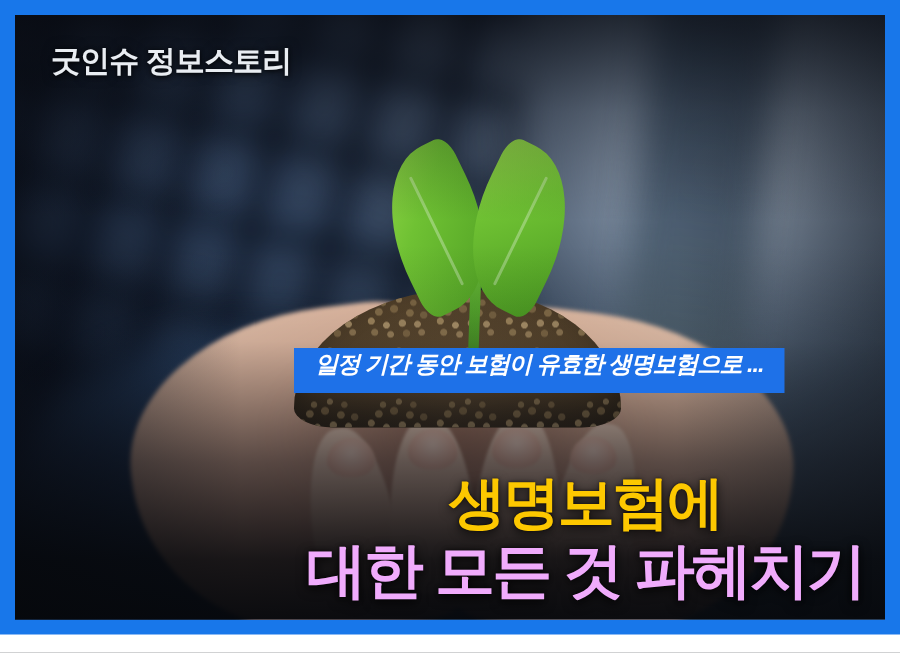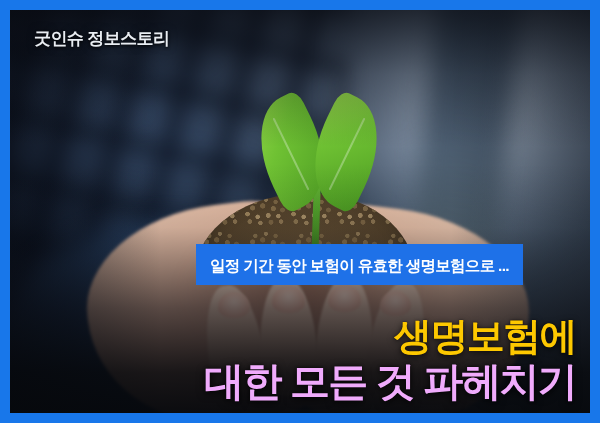--- a/index.html
+++ b/index.html
@@ -194,61 +194,63 @@
       linear-gradient(90deg, rgba(6,8,14,0.60) 0%, rgba(6,8,14,0.0) 26%),
       linear-gradient(270deg, rgba(6,8,14,0.45) 0%, rgba(6,8,14,0.0) 24%);
     pointer-events: none;
   }
 
   
   .logo {
     position: absolute;
     left: 24px;
     top: 17px;
-    font-size: 17px;
+    font-size: 20px;
     font-weight: 700;
     letter-spacing: -0.6px;
     color: #e9edf2;
     text-shadow: 0 1px 3px rgba(0,0,0,0.85), 0 0 8px rgba(0,0,0,0.6);
     white-space: nowrap;
     z-index: 8;
   }
 
   
   .caption-bar {
     position: absolute;
     left: 186px;
-    top: 234px;
-    padding: 12px 14px 8px 14px;
+    top: 222px;
+    padding: 1px 14px 8px 14px;
     background: #1e71e8;
     color: #ffffff;
     font-size: 15.5px;
     font-weight: 700;
     letter-spacing: -0.7px;
     white-space: nowrap;
     z-index: 9;
+    font-style: italic;
   }
 
   
   .headline {
     position: absolute;
     right: 14px;
     bottom: 12px;
     text-align: right;
     z-index: 9;
     line-height: 1.0;
   }
   .headline-yellow {
     display: block;
     font-size: 38px;
     font-weight: 800;
     letter-spacing: -1.6px;
     color: #fdc800;
     text-shadow: 0 2px 7px rgba(0,0,0,0.80), 0 0 2px rgba(0,0,0,0.6);
     white-space: nowrap;
+    text-align: center;
   }
   .headline-white {
     display: block;
     margin-top: 6px;
     font-size: 40px;
     font-weight: 800;
     letter-spacing: -1.8px;
     color: #f0abfc;
     text-shadow: 0 2px 8px rgba(0,0,0,0.85), 0 0 3px rgba(0,0,0,0.65);
     white-space: nowrap;

